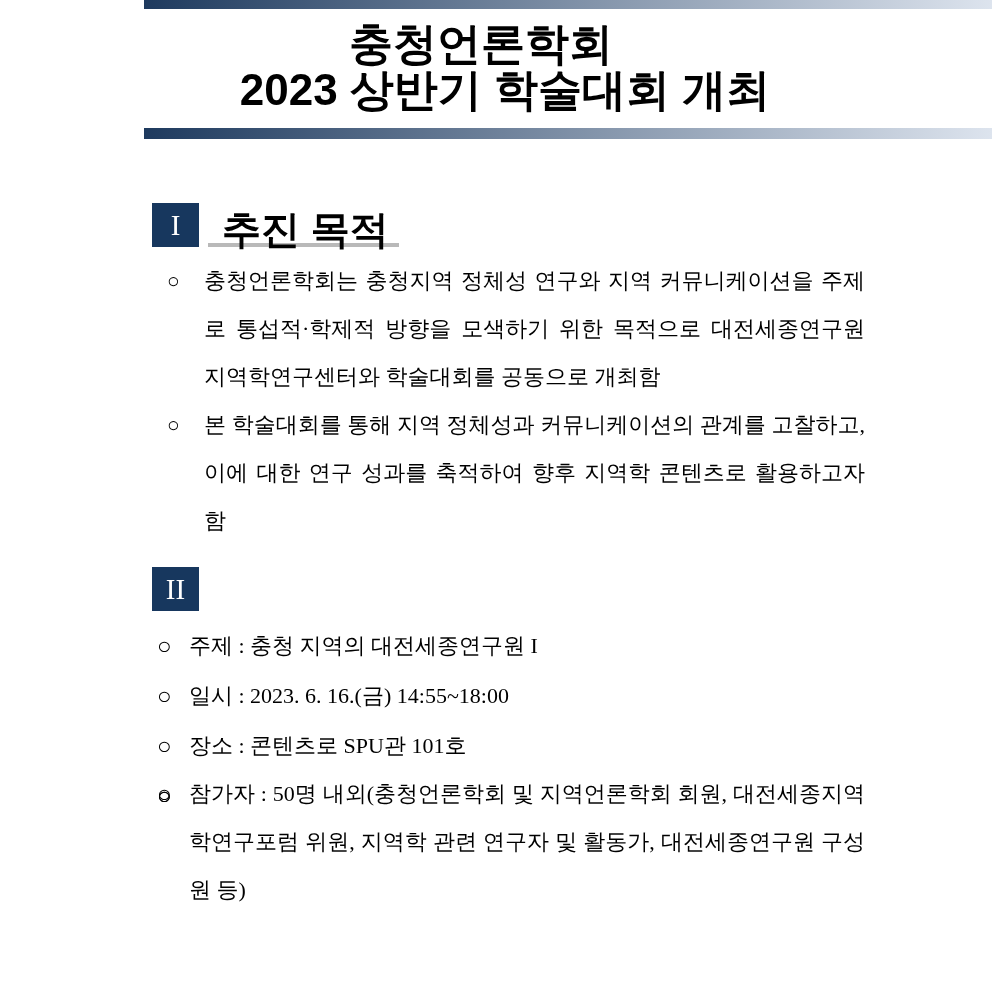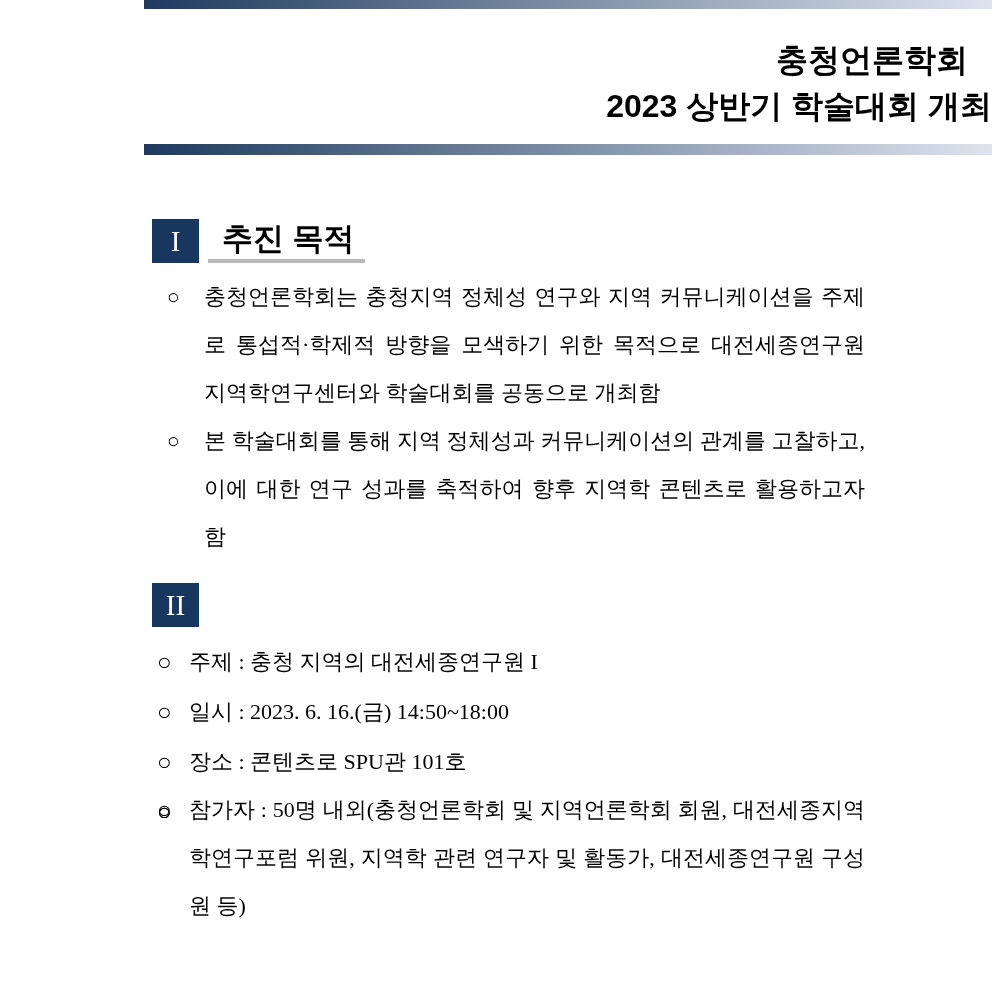--- a/index.html
+++ b/index.html
@@ -12,38 +12,38 @@
     width:992px;height:1002px;background:#ffffff;overflow:hidden;
     font-family:"Liberation Serif", serif;color:var(--text);
   }
   .rule{
     margin-left:144px;
     background:linear-gradient(to right,var(--bar-start),var(--bar-end));
   }
   .rule-top{height:9px;}
   .rule-mid{height:11px;margin-top:15px;}
   .doc-title{
-    margin:28px 0 0 18px;width:974px;text-align:right;
+    margin:12px 0 0 18px;width:974px;text-align:center;
     font-family:"Liberation Sans", sans-serif;font-weight:900;
-    font-size:32px;line-height:46px;letter-spacing:0;
+    font-size:44px;line-height:46px;letter-spacing:0;
   }
   .doc-title .l1{position:relative;left:-24px;display:inline-block;}
   .sec-head{display:flex;margin-left:152px;height:44px;}
   .sec-head.s1{margin-top:64px;}
   .sec-head.s2{margin-top:22px;flex-direction:column;}
   .badge{
     width:47px;height:44px;background:var(--navy);color:#ffffff;
     font-family:"Liberation Serif", serif;font-size:29px;
     display:flex;align-items:center;justify-content:center;flex:0 0 auto;
   }
   .sec-title{
     margin-left:9px;padding:0 10px 0 14px;
     border-bottom:4px solid var(--underline);
-    font-family:"Liberation Sans", sans-serif;font-weight:900;font-size:31px;
-    display:flex;align-items:center;white-space:nowrap;
+    font-family:"Liberation Sans", sans-serif;font-weight:900;font-size:39px;
+    display:flex;white-space:nowrap;
   }
   .list{margin-top:10px;margin-right:127px;}
   .list1{margin-left:167px;}
   .list2{margin-left:157px;}
   .item{position:relative;text-align:justify;font-size:22px;}
   .list1 .item{padding-left:37px;line-height:48px;}
   .list2 .item{padding-left:32px;line-height:50px;}
   .list2 .item.multi{line-height:48px;margin-top:-1px;}
   .mk{position:absolute;left:0;top:0;}
   .list1 .mk{font-size:21px;}
@@ -89,21 +89,21 @@
     </div>
   </div>
 
   <div class="list list2">
     <div class="item">
       <span class="mk">○</span>
       <span>주제 : 충청 지역의 대전세종연구원 I</span>
     </div>
     <div class="item">
       <span class="mk">○</span>
-      <span>일시 : 2023. 6. 16.(금) 14:50~18:00</span>
+      <span>일시 : 2023. 6. 16.(금) 14:55~18:00</span>
     </div>
     <div class="item">
       <span class="mk">○</span>
       <span>장소 : 콘텐츠로 SPU관 101호</span>
     </div>
     <div class="item">
       <span class="mk">○</span>
     </div>
     <div class="item">
       <span class="mk">○</span>

